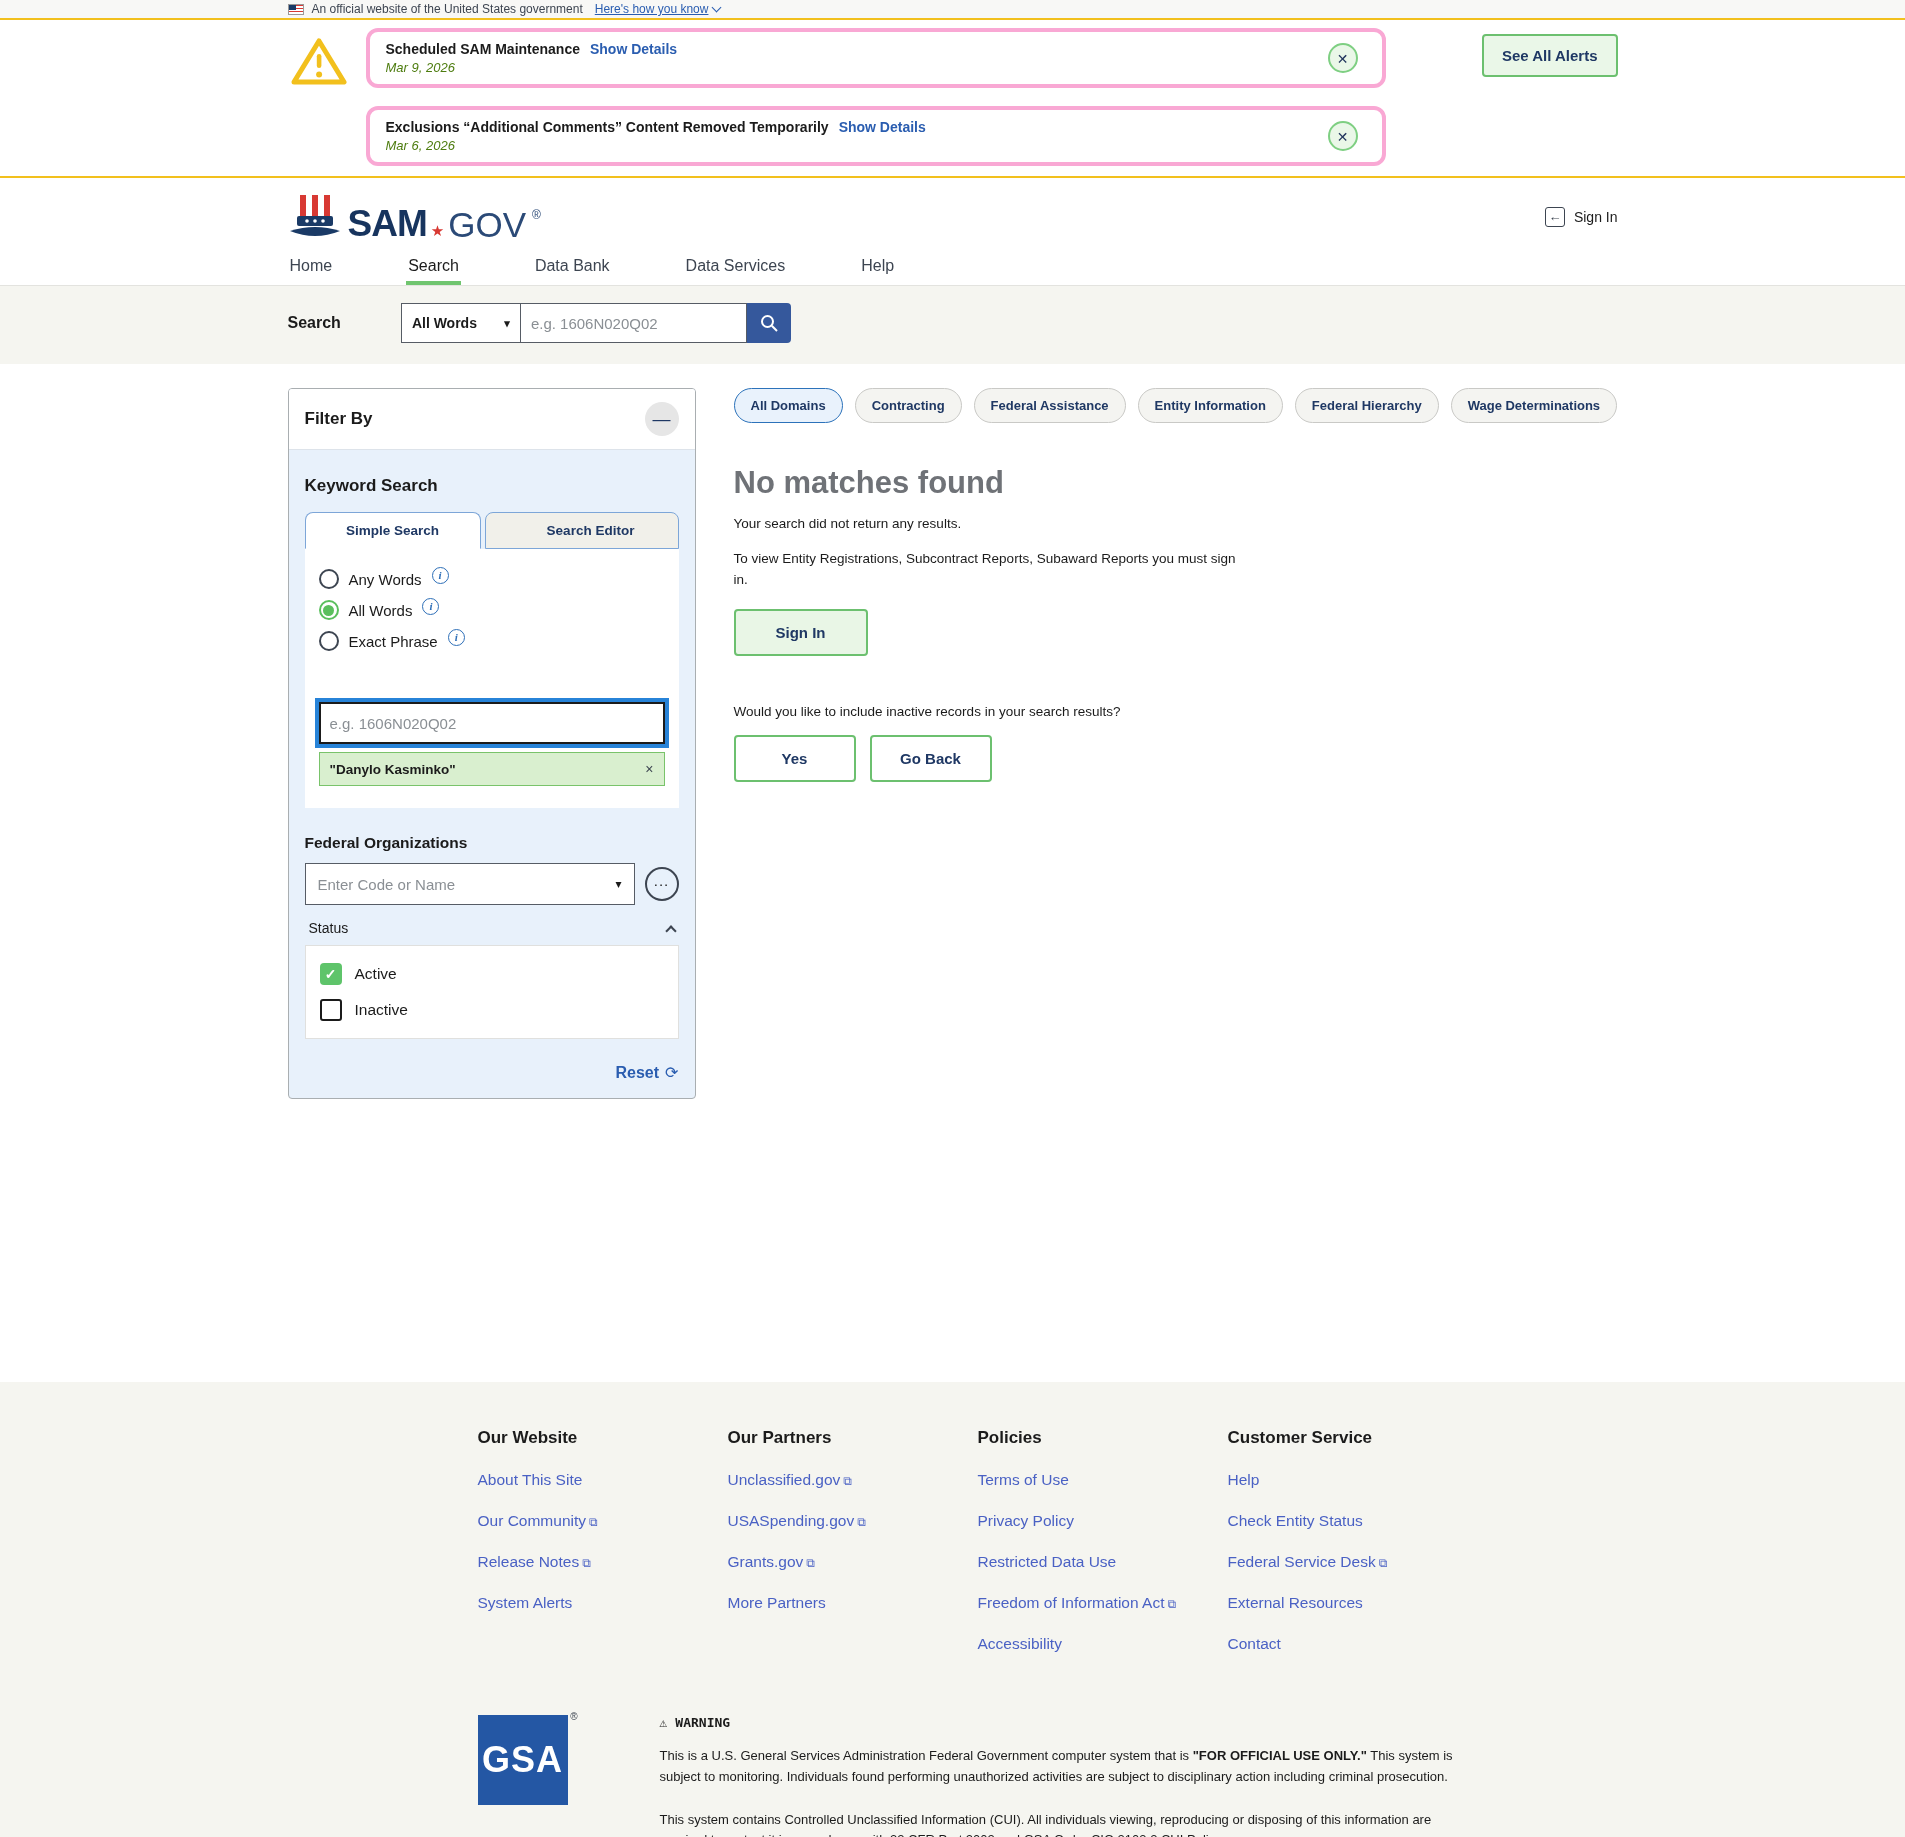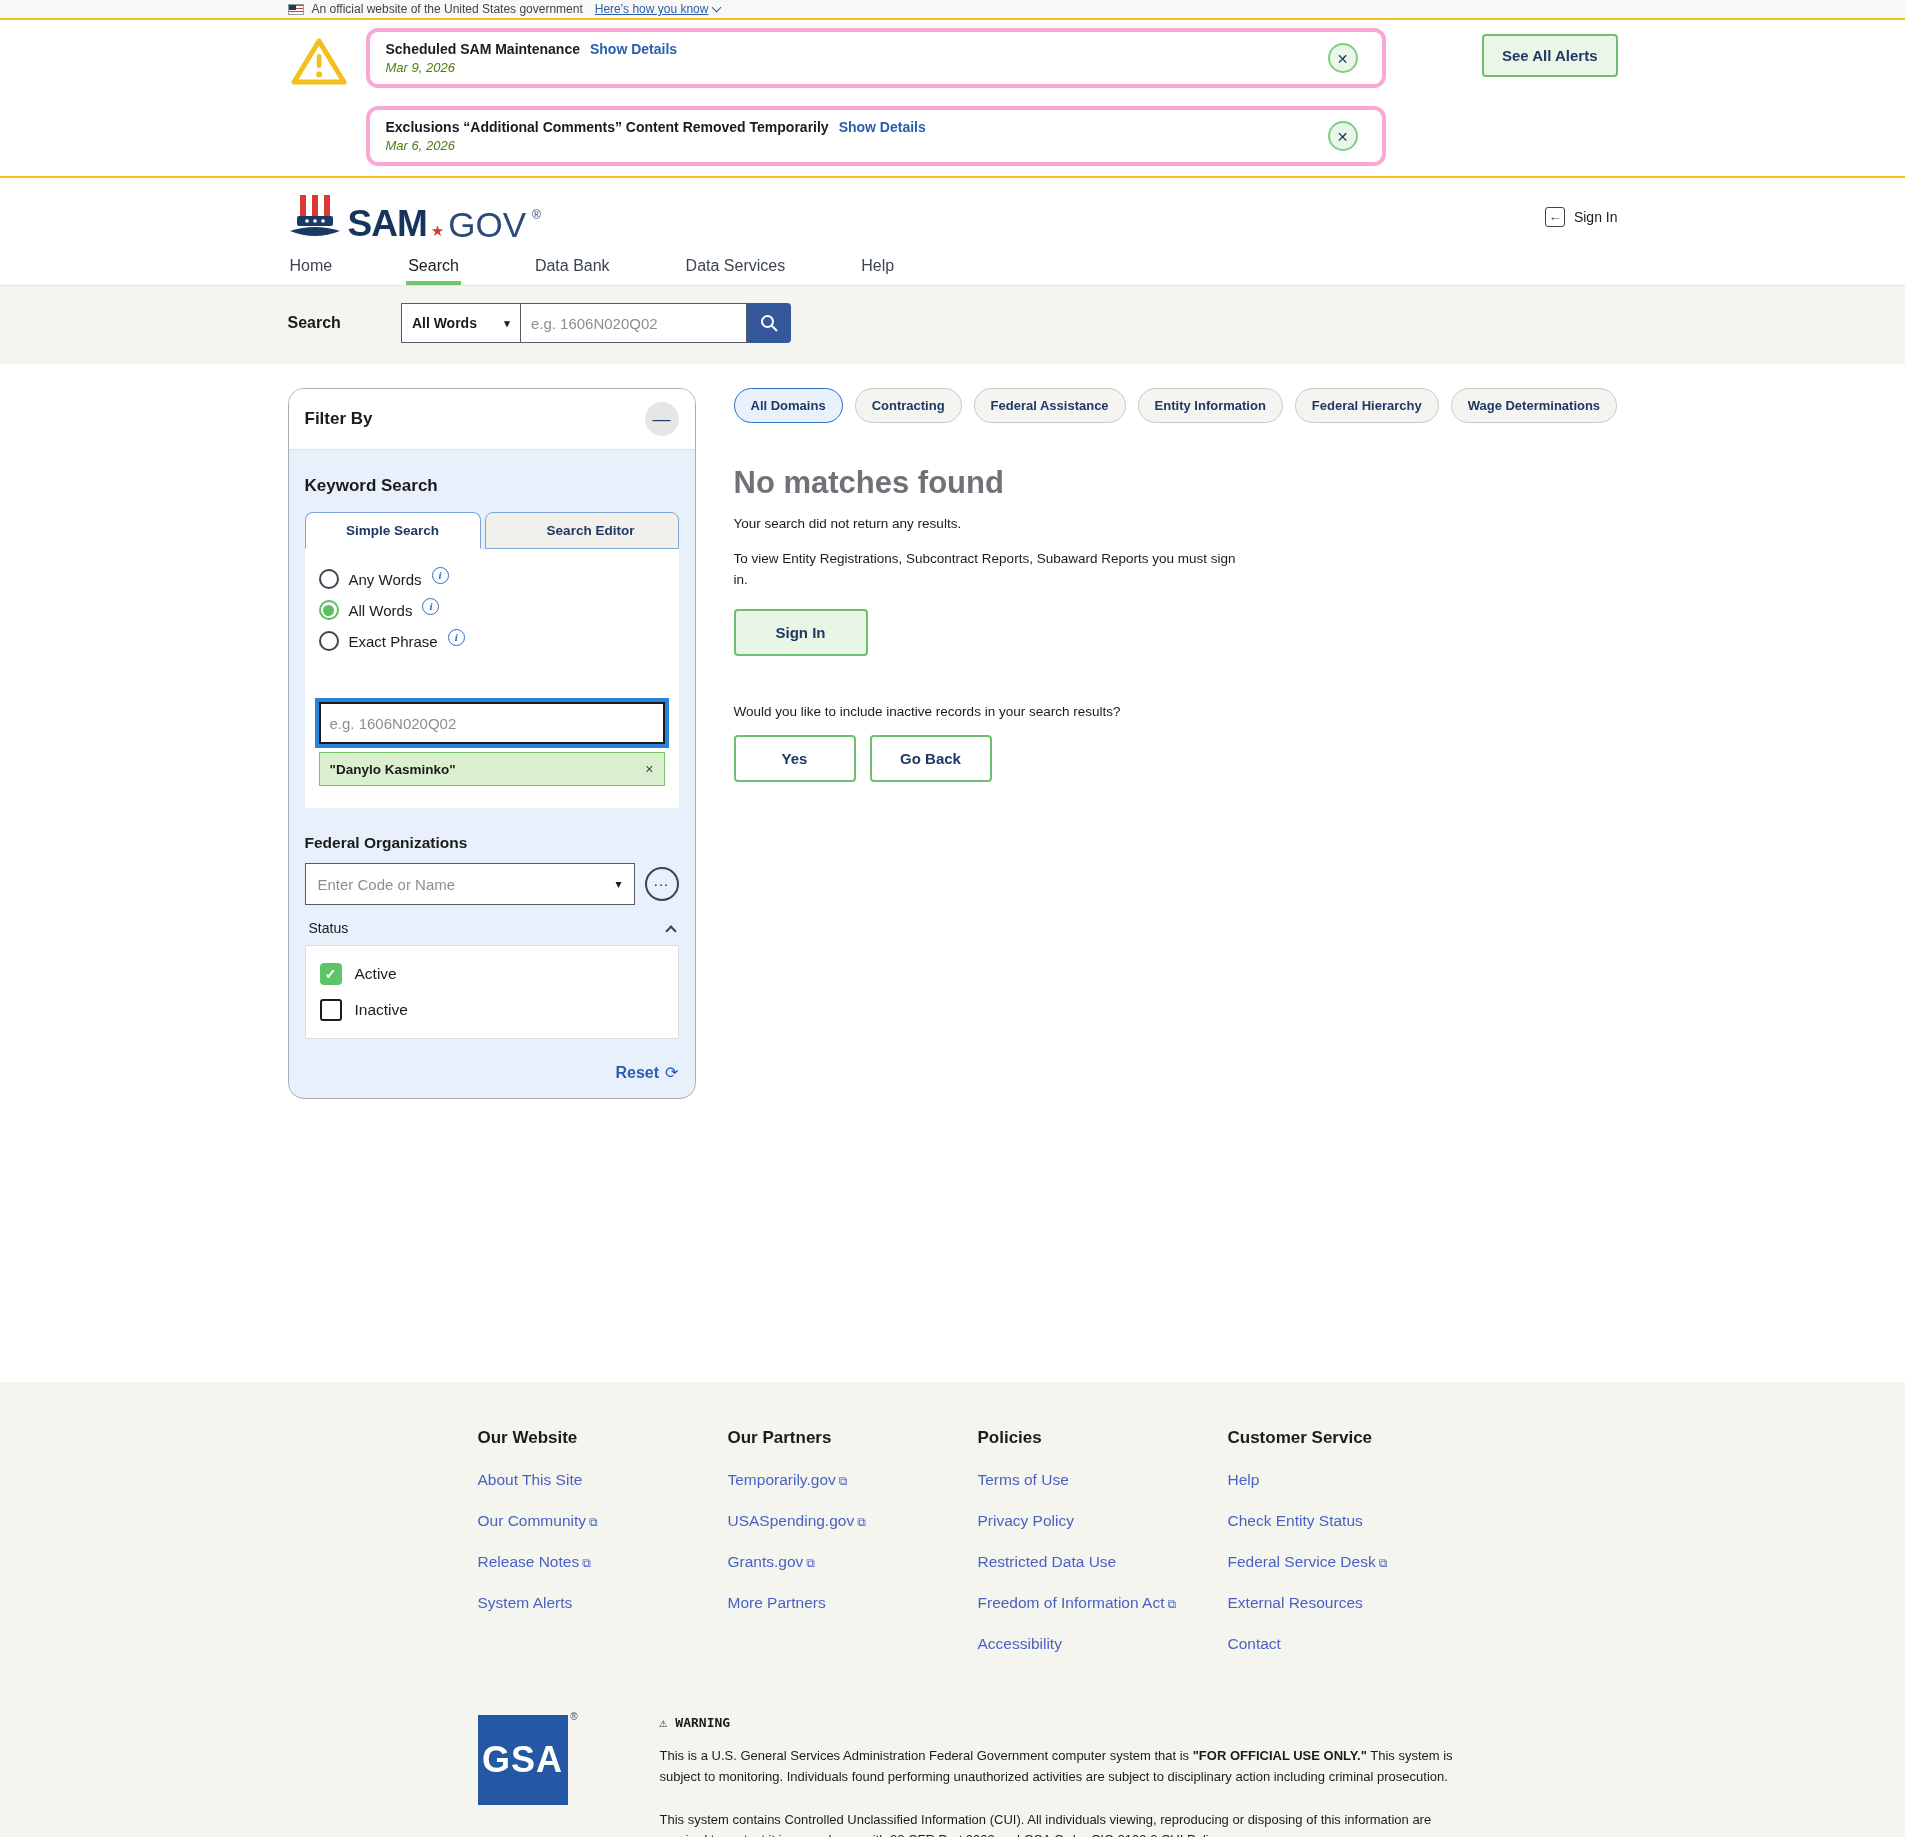--- a/index.html
+++ b/index.html
@@ -59,21 +59,21 @@
   .mode-caret { margin-left:auto; font-size:11px; color:#1b1b1b; }
   .strip-input { width:226px; height:40px; border:1px solid #565c65; border-left:none; padding:0 10px; font-size:15px; font-family:inherit; color:#1b1b1b; }
   .strip-input::placeholder { color:#8a8f94; }
   .search-btn { width:44px; height:40px; background:#35589c; border:none; border-radius:0 4px 4px 0; cursor:pointer; display:flex; align-items:center; justify-content:center; }
 
   
   .main-area { padding-top:24px; min-height:1018px; }
   .main-area .wrap { display:flex; align-items:flex-start; }
 
   
-  .filter-panel { width:408px; border:1px solid #a9aeb1; border-radius:16px; background:#e8f1fb; overflow:hidden; }
+  .filter-panel { width:408px; border:1px solid #a9aeb1; border-radius:4px; background:#e8f1fb; overflow:hidden; }
   .filter-head { background:#fff; display:flex; align-items:center; justify-content:space-between; padding:13px 16px; border-bottom:1px solid #dde3ea; }
   .filter-title { font-weight:bold; font-size:17px; color:#1b1b1b; }
   .collapse-btn { width:34px; height:34px; border-radius:50%; background:#e6e6e6; border:none; color:#1f3864; font-size:18px; line-height:1; cursor:pointer; }
   .filter-body { padding:26px 16px 16px; }
   .kw-heading { font-weight:bold; font-size:17px; color:#1b1b1b; }
   .kw-info { font-size:13.5px; line-height:1.55; margin-top:10px; }
   .help-link { color:#2a5db0; }
   .ext { font-size:12px; margin-left:3px; color:inherit; }
   .kw-tabs { display:flex; margin-top:16px; }
   .kw-tab { flex:1; text-align:center; font-weight:bold; font-size:13.5px; color:#1f3864; padding:10px 4px;
@@ -334,21 +334,21 @@
     <div class="footer-cols">
       <div class="fcol">
         <div class="fcol-head">Our Website</div>
         <a class="flink"><span>About This Site</span></a>
         <a class="flink"><span>Our Community</span><span class="ext">⧉</span></a>
         <a class="flink"><span>Release Notes</span><span class="ext">⧉</span></a>
         <a class="flink"><span>System Alerts</span></a>
       </div>
       <div class="fcol">
         <div class="fcol-head">Our Partners</div>
-        <a class="flink"><span>Temporarily.gov</span><span class="ext">⧉</span></a>
+        <a class="flink"><span>Unclassified.gov</span><span class="ext">⧉</span></a>
         <a class="flink"><span>USASpending.gov</span><span class="ext">⧉</span></a>
         <a class="flink"><span>Grants.gov</span><span class="ext">⧉</span></a>
         <a class="flink"><span>More Partners</span></a>
       </div>
       <div class="fcol">
         <div class="fcol-head">Policies</div>
         <a class="flink"><span>Terms of Use</span></a>
         <a class="flink"><span>Privacy Policy</span></a>
         <a class="flink"><span>Restricted Data Use</span></a>
         <a class="flink"><span>Freedom of Information Act</span><span class="ext">⧉</span></a>

